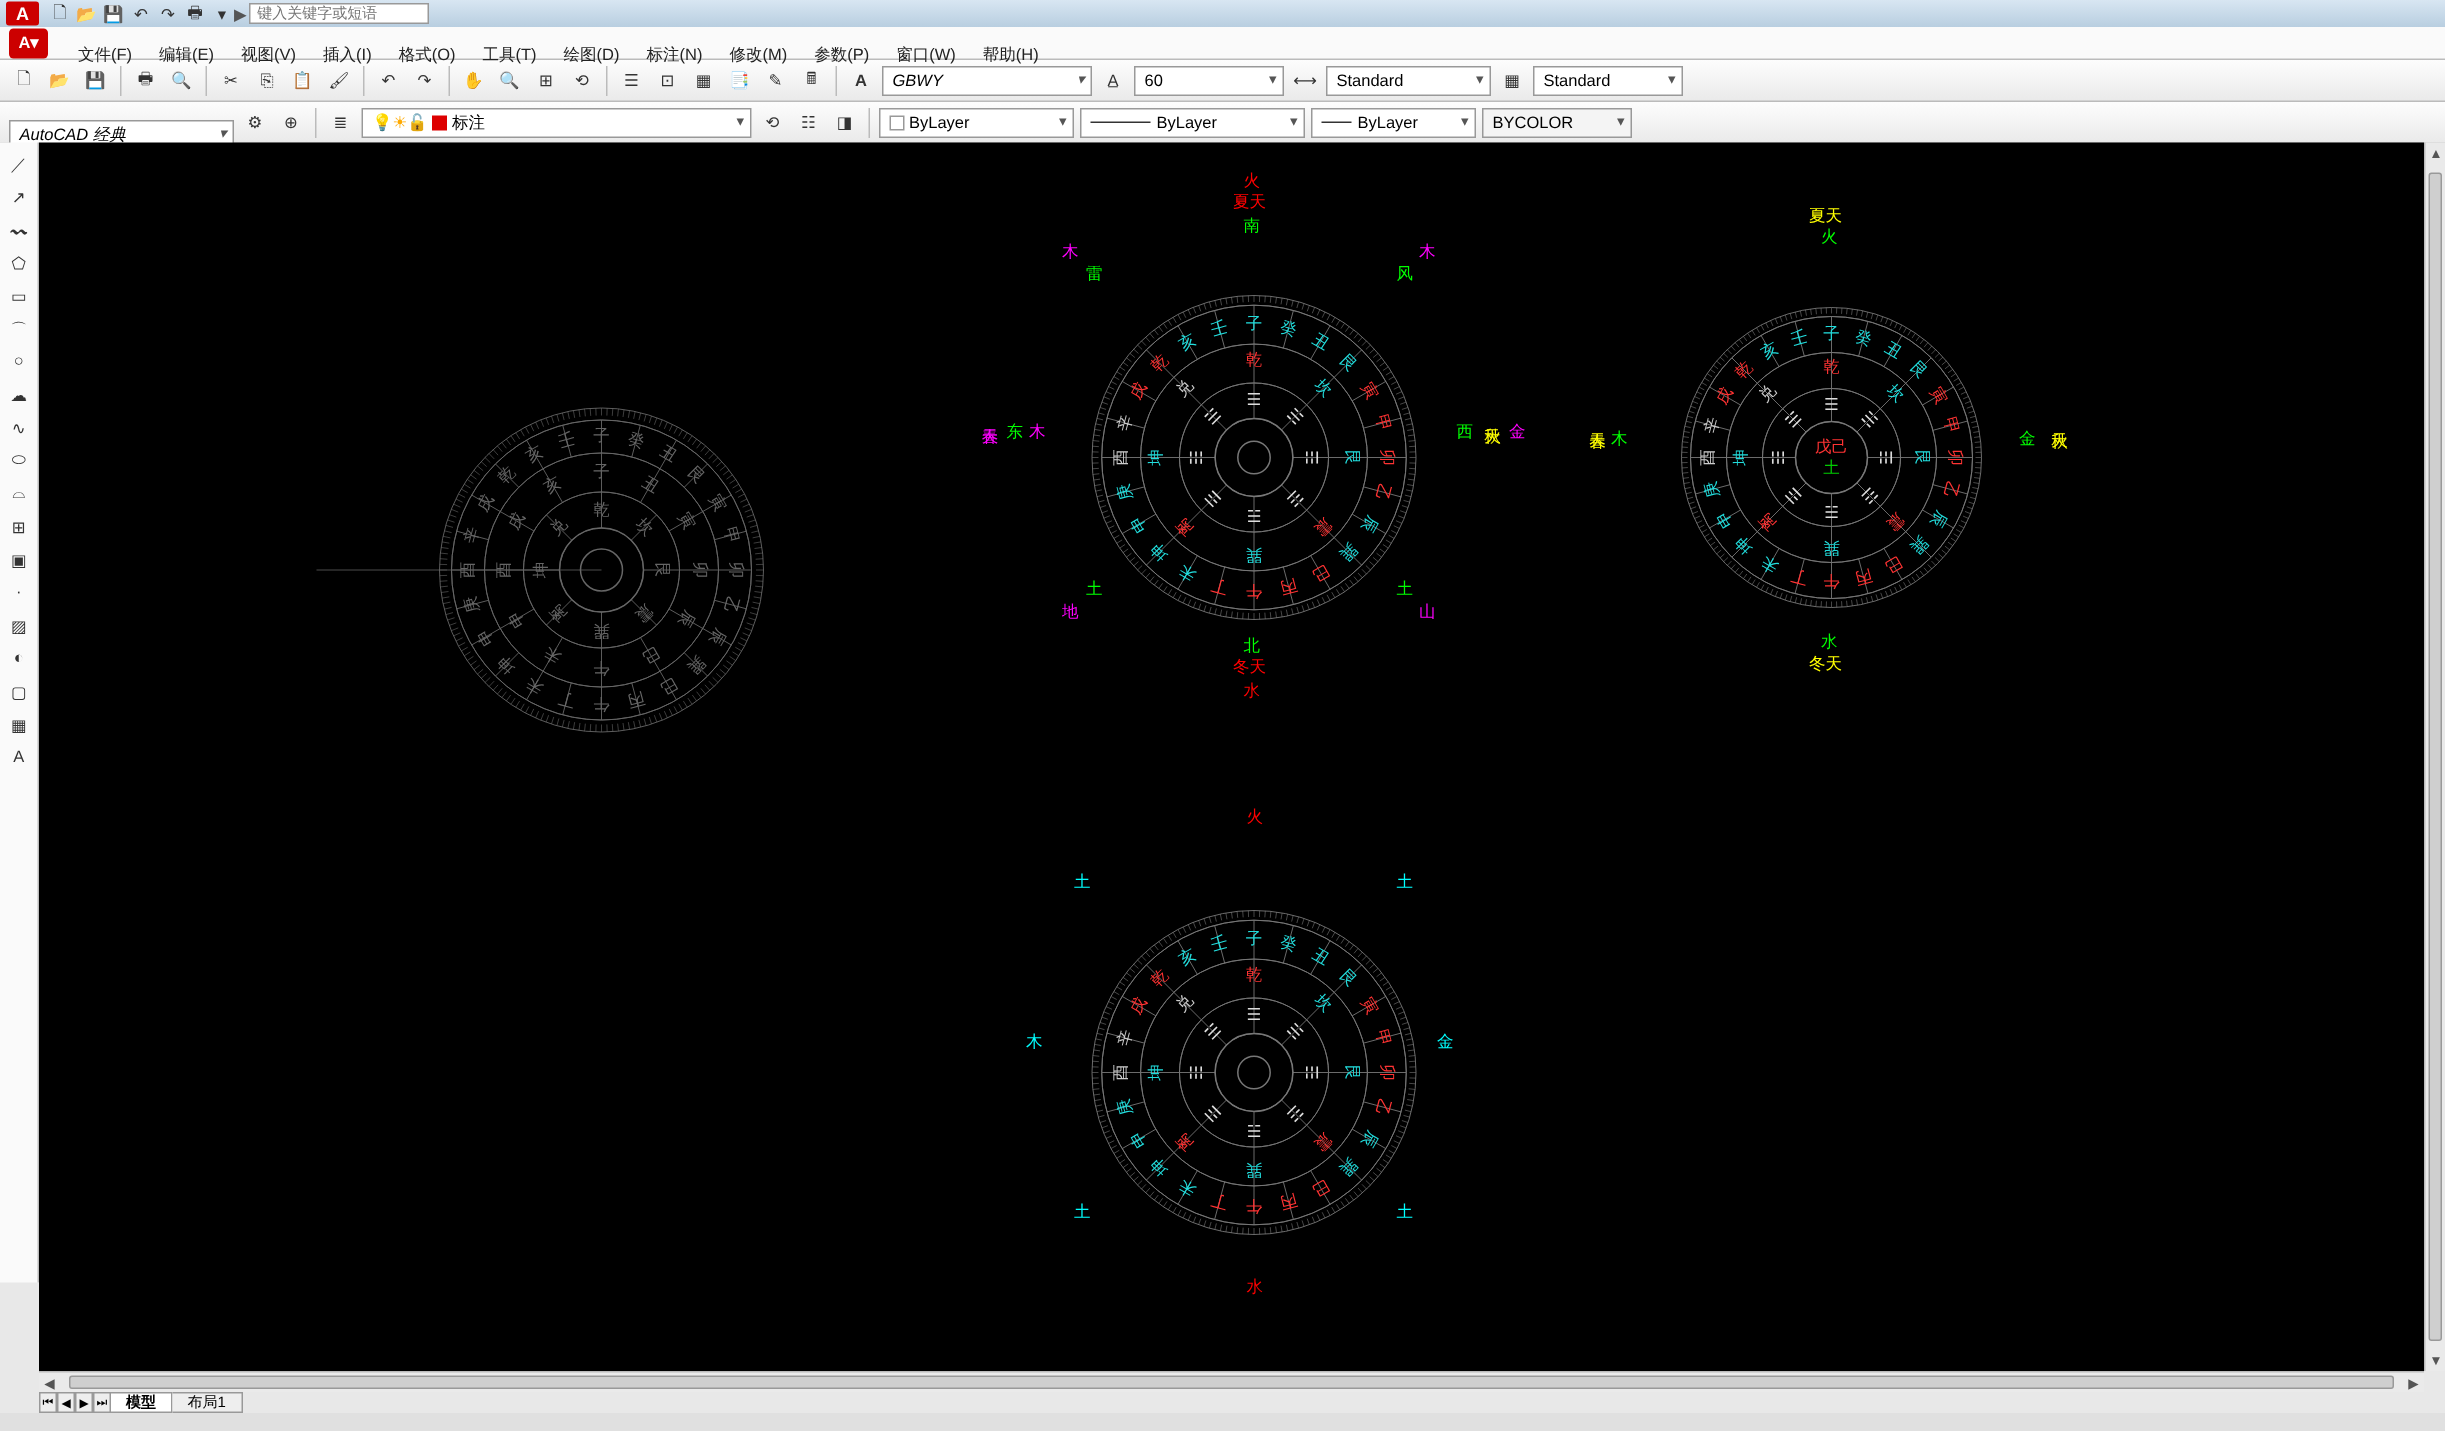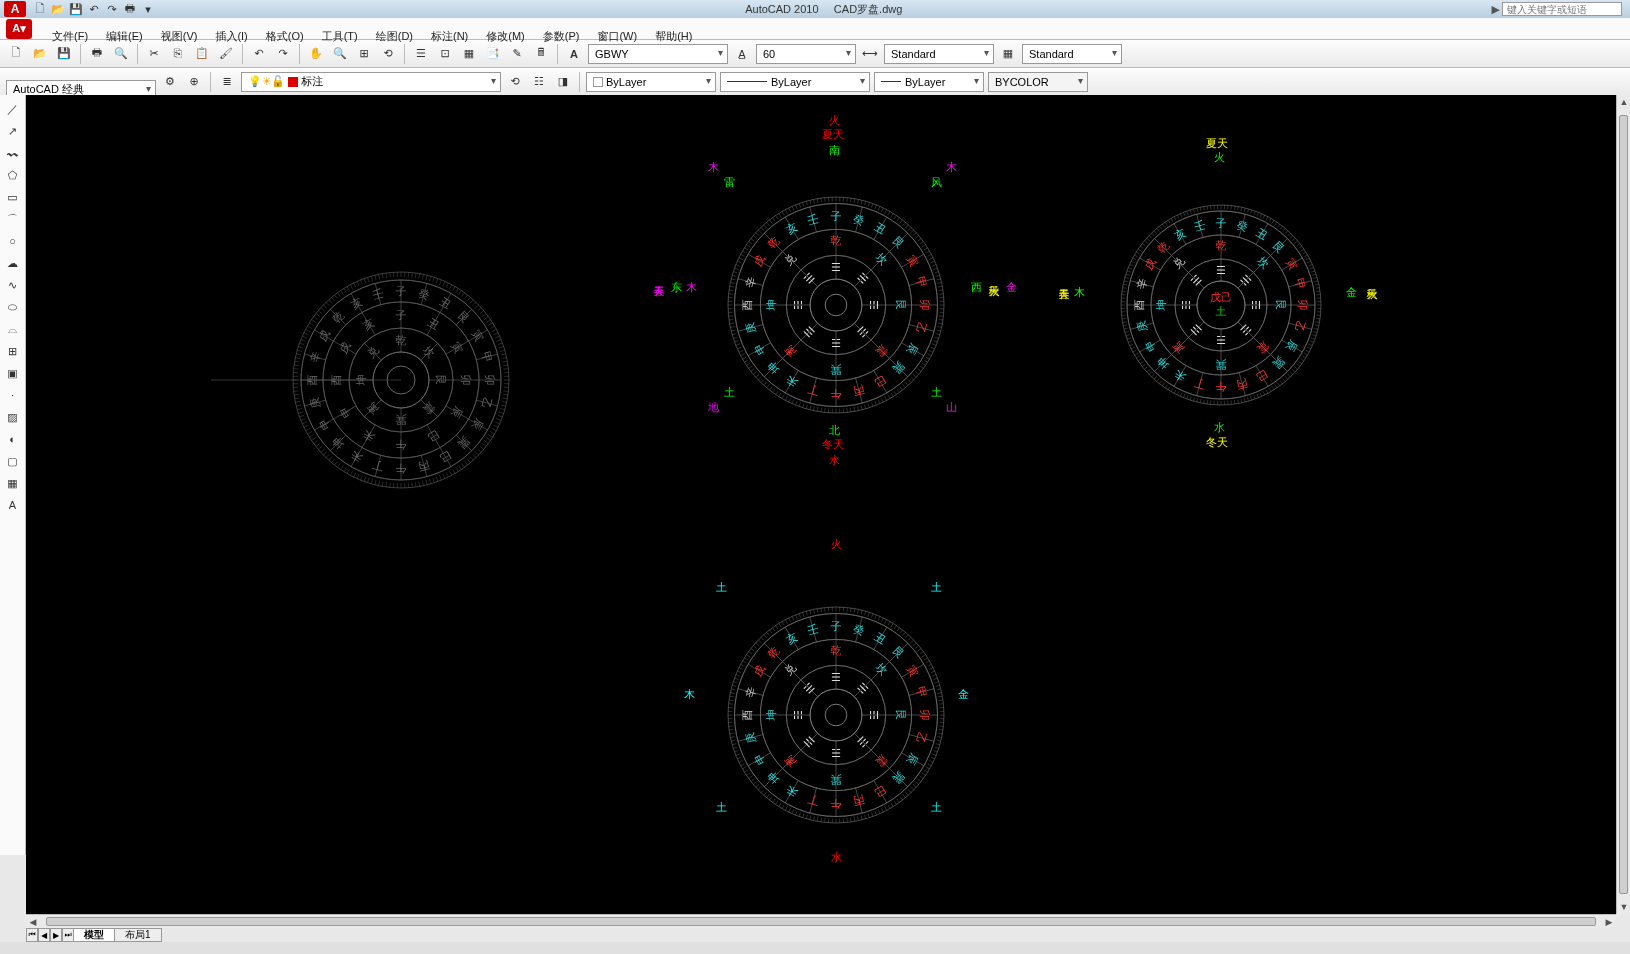--- a/index.html
+++ b/index.html
@@ -17,21 +17,21 @@
 .menubar { height: 22px; background: #fafafa; border-bottom: 1px solid #bbb; display: flex; align-items: center; padding: 0 6px; gap: 2px; }
 .app-bigbtn { width: 26px; height: 20px; background: #c00; color: #fff; display: flex; align-items: center; justify-content: center; font-weight: bold; border-radius: 3px; margin-right: 10px; }
 .menu-item { padding: 3px 8px; color: #222; cursor: pointer; margin-top: 15px; }
 
 
 .toolbar-row { height: 28px; background: linear-gradient(#fdfdfd,#eaeaea); border-bottom: 1px solid #bbb; display: flex; align-items: center; padding: 0 6px; gap: 4px; }
 .tool-btn { width: 20px; height: 20px; display: flex; align-items: center; justify-content: center; color: #333; border: 1px solid transparent; cursor: pointer; }
 .sep { width: 1px; height: 20px; background: #bbb; margin: 0 2px; }
 .combo { height: 20px; border: 1px solid #999; background: #fff; display: flex; align-items: center; padding: 0 18px 0 6px; position: relative; min-width: 60px; }
 .combo::after { content: "▾"; position: absolute; right: 4px; top: 2px; font-size: 10px; color: #555; }
-.combo-lg { min-width: 120px; width: 140px; }
+.combo-lg { min-width: 120px; width: 140px; font-style: italic; }
 
 
 .left-toolbar { position: absolute; left: 0; top: 95px; width: 26px; background: #fafafa; border-right: 1px solid #bbb; display: flex; flex-direction: column; align-items: center; gap: 2px; padding: 4px 0; height: 760px; }
 .vtool-btn { width: 20px; height: 20px; display: flex; align-items: center; justify-content: center; color: #333; cursor: pointer; border: 1px solid transparent; }
 
 
 .canvas-wrap { position: absolute; left: 26px; top: 95px; right: 14px; bottom: 40px; background: #000; overflow: hidden; }
 .scrollbar-v { position: absolute; right: 0; top: 95px; width: 14px; bottom: 40px; background: #eaeaea; border-left: 1px solid #bbb; }
 .scrollbar-h { position: absolute; left: 26px; right: 14px; bottom: 26px; height: 14px; background: #eaeaea; border-top: 1px solid #bbb; }
 .scroll-thumb-v { position: absolute; top: 20px; bottom: 20px; left: 2px; right: 2px; background: #cfcfcf; border: 1px solid #999; border-radius: 2px; }
@@ -63,25 +63,20 @@
 <div class="titlebar">
   <div class="app-logo">A</div>
   <div class="qat">
     <div class="qat-btn">🗋</div>
     <div class="qat-btn">📂</div>
     <div class="qat-btn">💾</div>
     <div class="qat-btn">↶</div>
     <div class="qat-btn">↷</div>
     <div class="qat-btn">🖶</div>
     <div class="qat-btn">▾</div>
-  </div>
-  <div class="title-center">
-    <span>AutoCAD 2010</span>
-    &nbsp;&nbsp;&nbsp;
-    <span>CAD罗盘.dwg</span>
   </div>
   <span style="color:#555;margin-right:2px;">▶</span>
   <input class="search-box" placeholder="键入关键字或短语" style="">
 </div>
 
 <div class="menubar">
   <div class="app-bigbtn">A▾</div>
   <div class="menu-item">文件(F)</div>
   <div class="menu-item">编辑(E)</div>
   <div class="menu-item">视图(V)</div>

